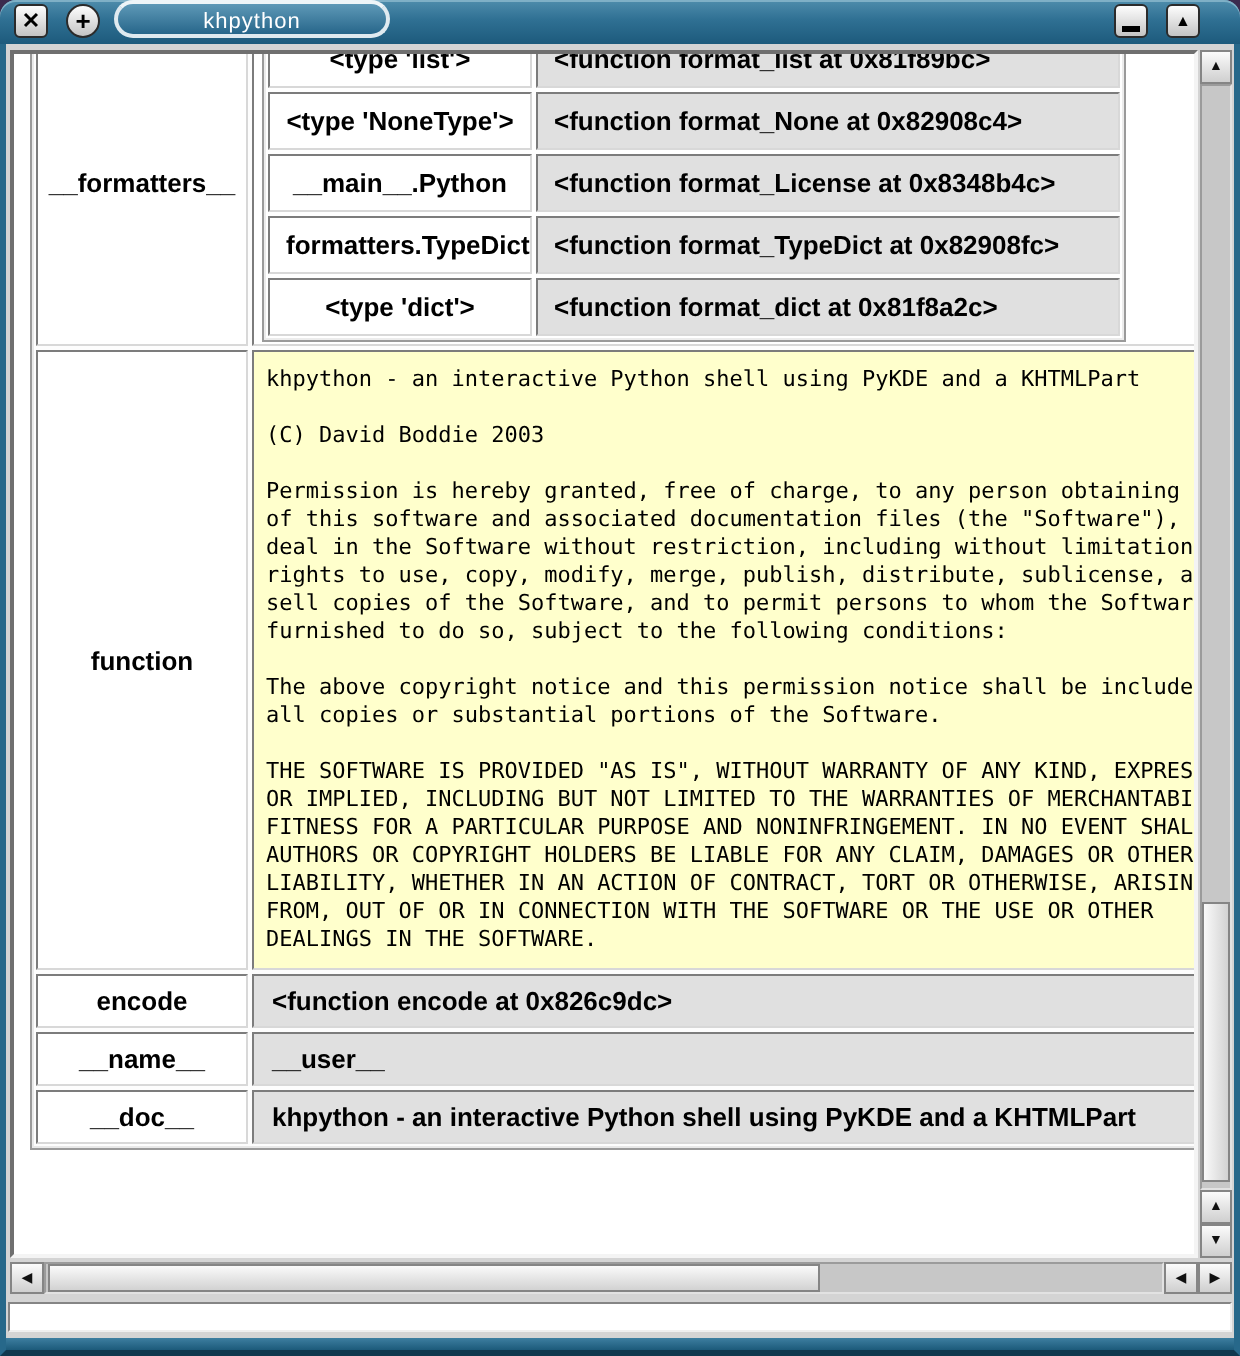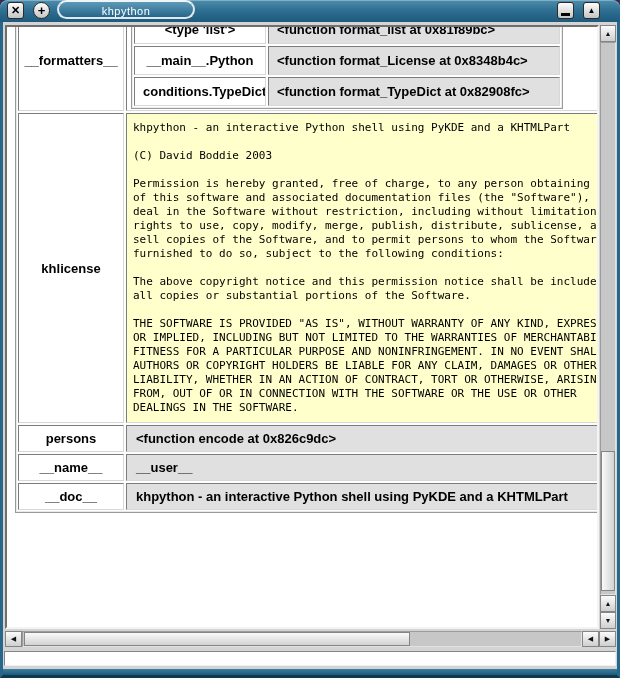--- a/index.html
+++ b/index.html
@@ -122,33 +122,41 @@
                 <colgroup>
                       <col style="width:132px">
                       <col>
                 </colgroup>
                     <tbody>
                       <tr>
                   <td class="name-cell">&lt;type 'list'&gt;</td>
                   <td class="value-cell">&lt;function format_list at 0x81f89bc&gt;</td>
                 </tr>
                 <tr>
+                  <td class="name-cell">&lt;type 'NoneType'&gt;</td>
+                  <td class="value-cell">&lt;function format_None at 0x82908c4&gt;</td>
+                </tr>
+                <tr>
                   <td class="name-cell">__main__.Python</td>
                   <td class="value-cell">&lt;function format_License at 0x8348b4c&gt;</td>
                 </tr>
                 <tr>
-                  <td class="name-cell">conditions.TypeDict</td>
+                  <td class="name-cell">formatters.TypeDict</td>
                   <td class="value-cell">&lt;function format_TypeDict at 0x82908fc&gt;</td>
+                </tr>
+                <tr>
+                  <td class="name-cell">&lt;type 'dict'&gt;</td>
+                  <td class="value-cell">&lt;function format_dict at 0x81f8a2c&gt;</td>
                 </tr>
               </tbody>
                   </table>
             </td>
           </tr>
           <tr>
-            <td class="name-cell">khlicense</td>
+            <td class="name-cell">function</td>
             <td class="license-cell">
               <pre>khpython - an interactive Python shell using PyKDE and a KHTMLPart
 
 (C) David Boddie 2003
 
 Permission is hereby granted, free of charge, to any person obtaining a copy
 of this software and associated documentation files (the "Software"), to
 deal in the Software without restriction, including without limitation the
 rights to use, copy, modify, merge, publish, distribute, sublicense, and/or
 sell copies of the Software, and to permit persons to whom the Software is
@@ -160,21 +168,21 @@
 THE SOFTWARE IS PROVIDED "AS IS", WITHOUT WARRANTY OF ANY KIND, EXPRESS
 OR IMPLIED, INCLUDING BUT NOT LIMITED TO THE WARRANTIES OF MERCHANTABILITY,
 FITNESS FOR A PARTICULAR PURPOSE AND NONINFRINGEMENT. IN NO EVENT SHALL THE
 AUTHORS OR COPYRIGHT HOLDERS BE LIABLE FOR ANY CLAIM, DAMAGES OR OTHER
 LIABILITY, WHETHER IN AN ACTION OF CONTRACT, TORT OR OTHERWISE, ARISING
 FROM, OUT OF OR IN CONNECTION WITH THE SOFTWARE OR THE USE OR OTHER
 DEALINGS IN THE SOFTWARE.</pre>
             </td>
           </tr>
           <tr>
-            <td class="name-cell">persons</td>
+            <td class="name-cell">encode</td>
             <td class="value-cell">&lt;function encode at 0x826c9dc&gt;</td>
           </tr>
           <tr>
             <td class="name-cell">__name__</td>
             <td class="value-cell">__user__</td>
           </tr>
           <tr>
             <td class="name-cell">__doc__</td>
             <td class="value-cell">khpython - an interactive Python shell using PyKDE and a KHTMLPart</td>
           </tr>

